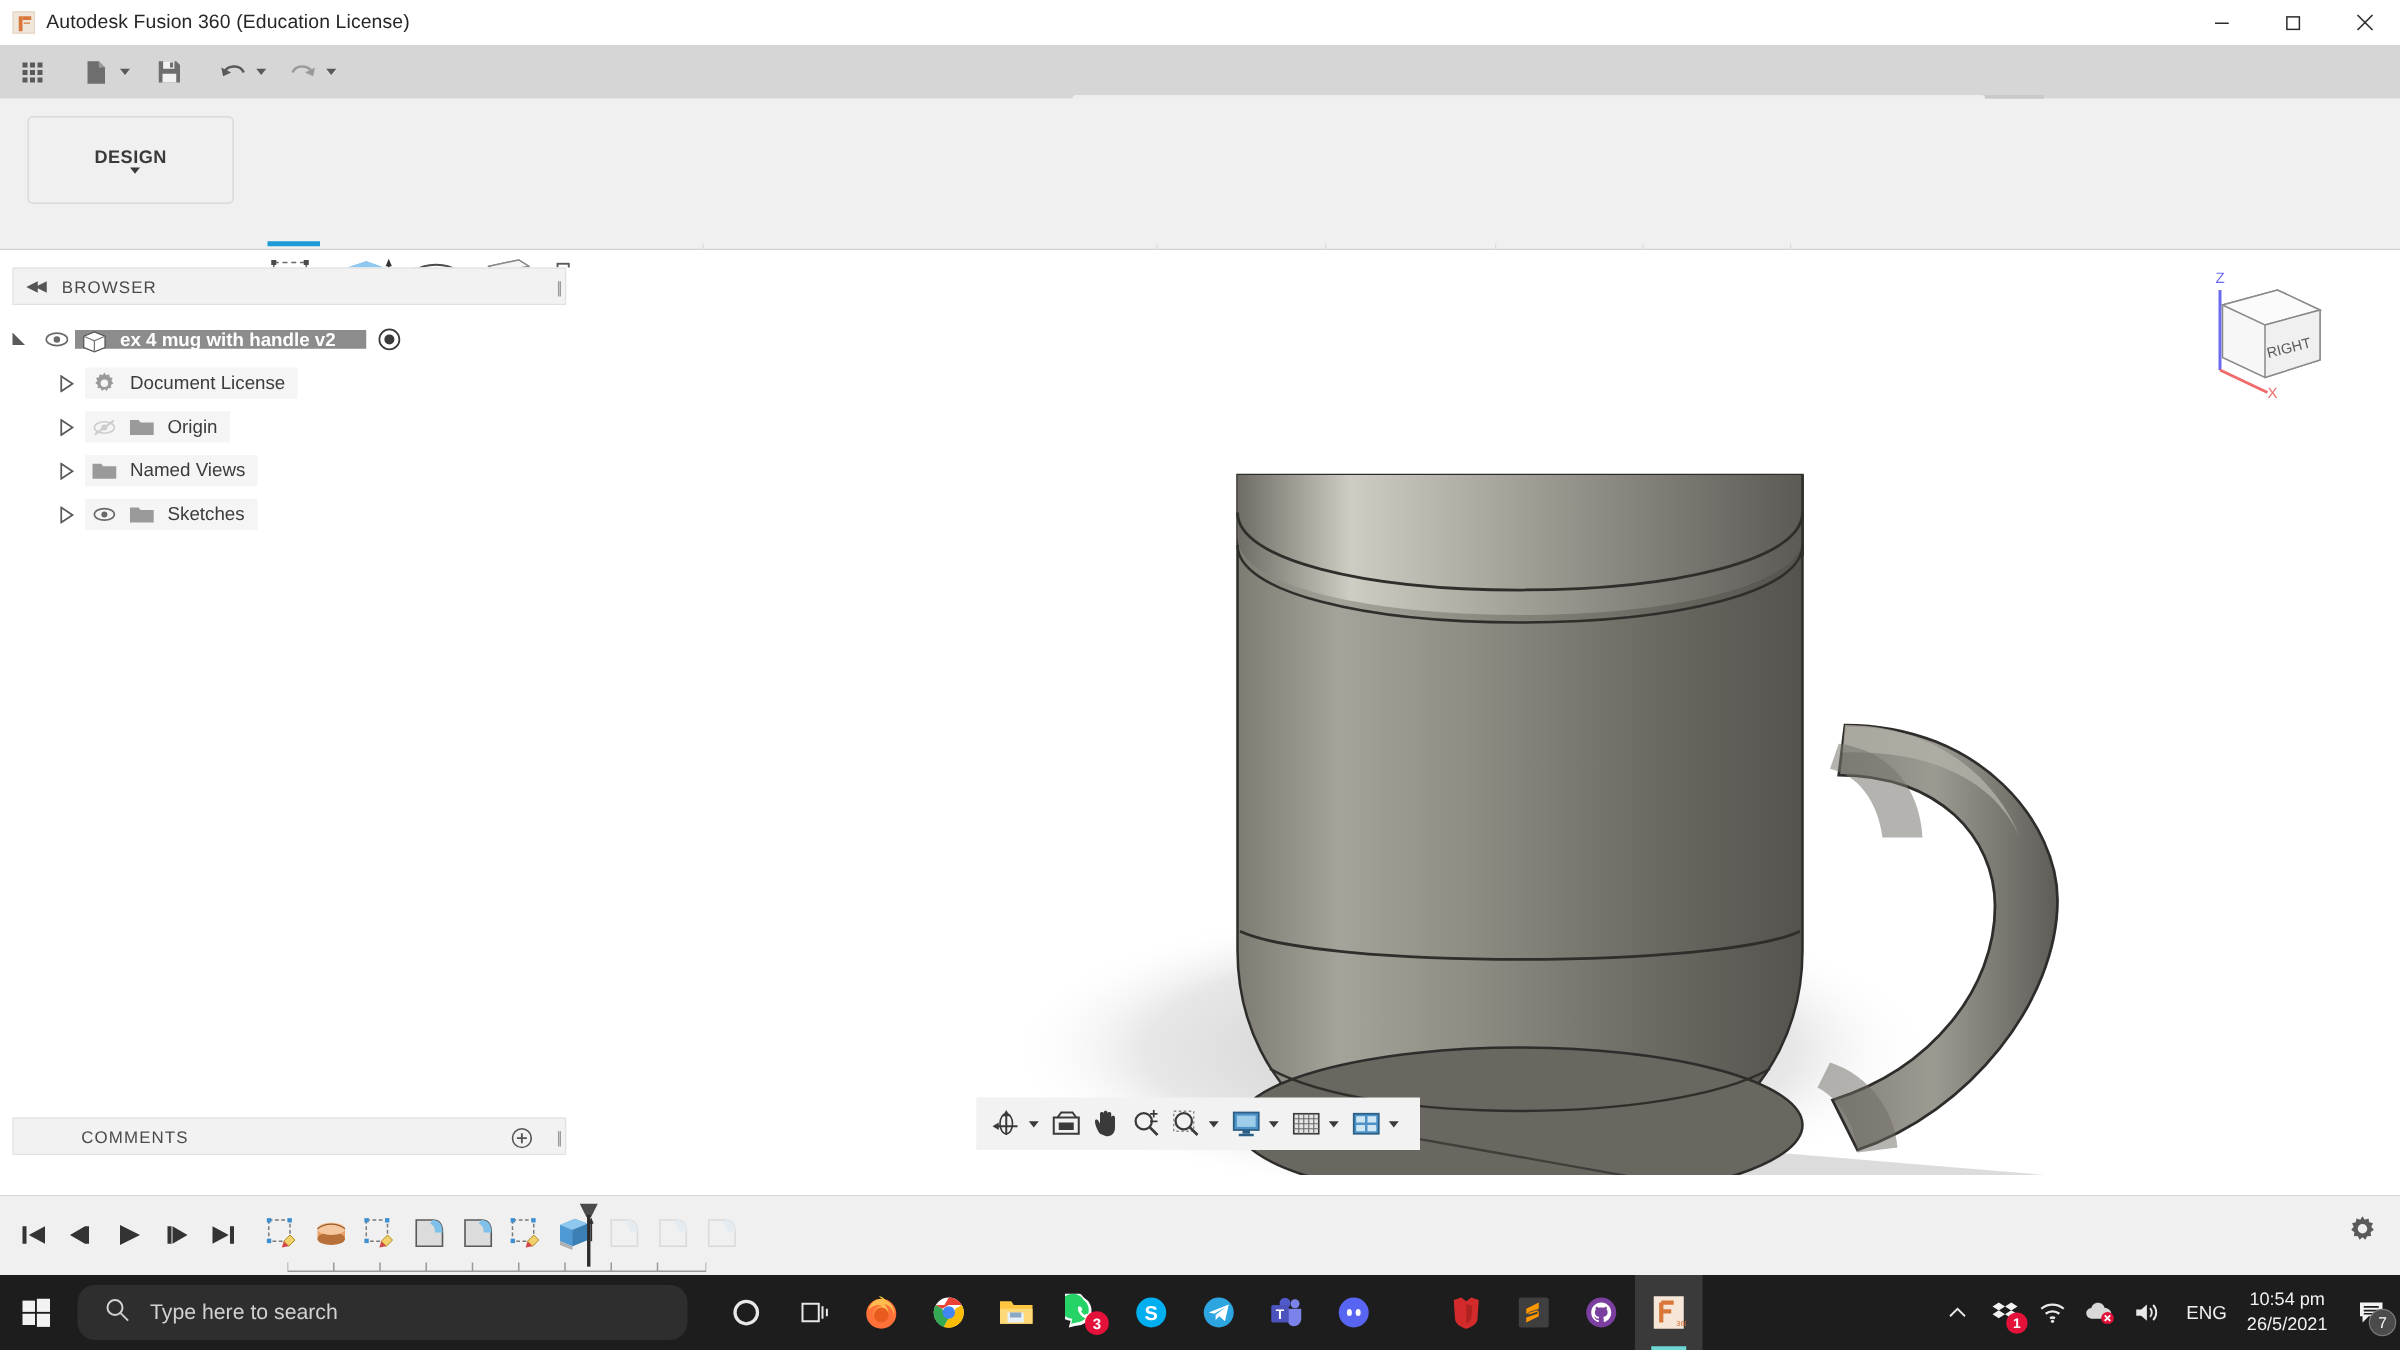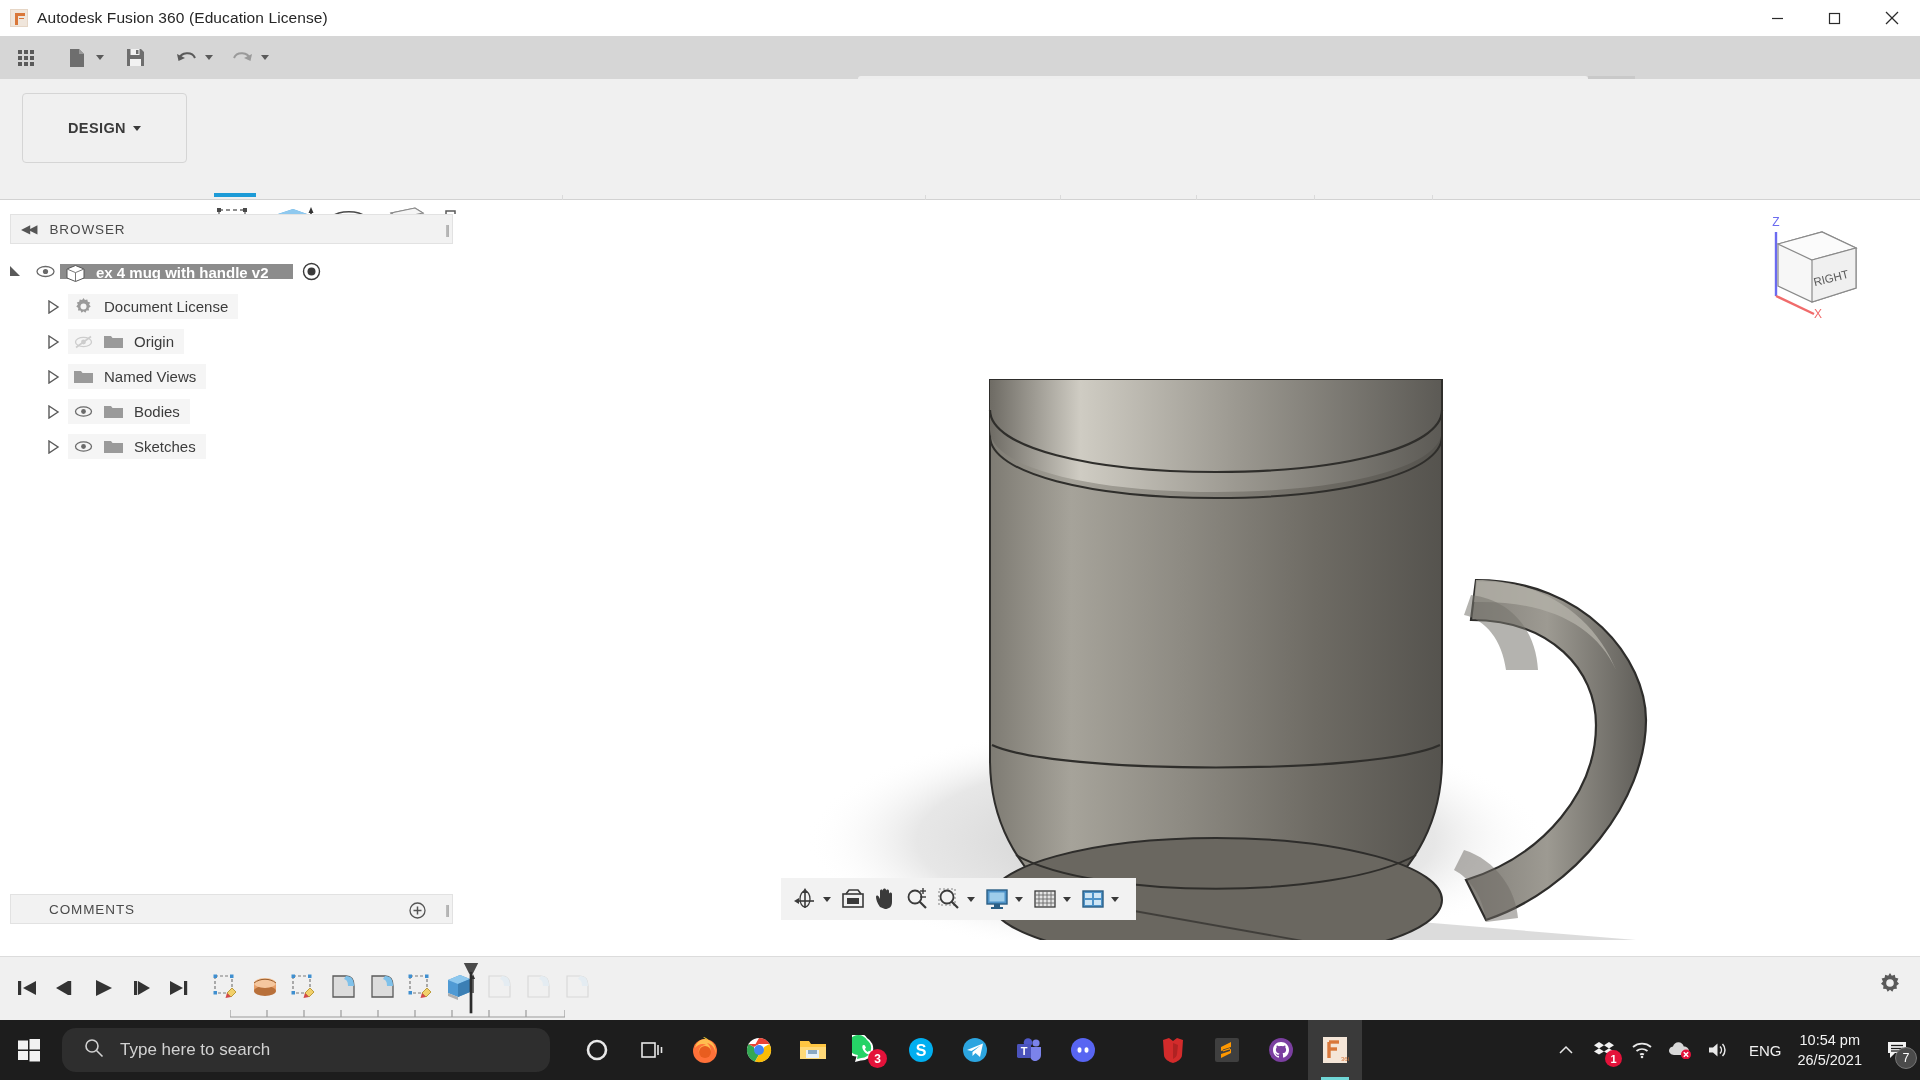--- a/index.html
+++ b/index.html
@@ -83,21 +83,21 @@
 
   
   .ribbon {
     position:absolute; top:79px; left:0; width:1920px; height:121px;
     background:#f0f0f0; border-bottom:1px solid #d2d2d2;
   }
   .design-box {
     position:absolute; left:22px; top:14px; width:165px; height:70px;
     border:1px solid #d5d5d5; border-radius:4px; background:#f0f0f0;
     display:flex; align-items:center; justify-content:center;
-    font-size:14.5px; font-weight:bold; color:#3a3a3a; letter-spacing:.4px;
+    font-size:14.5px; font-weight:bold; color:#3a3a3a; letter-spacing:.4px;flex-direction:column;
   }
   .design-box .caret-dn { border-top-color:#3a3a3a; margin-left:7px; margin-right:0; }
 
   .rb-tabs { position:absolute; left:200px; top:88px; display:flex; height:28px; }
   .rb-tab {
     font-size:14px; color:#8a7450; letter-spacing:.7px; margin-right:52px;
     white-space:nowrap;
   }
   .rb-tab.active { color:#1d9bd7; }
 
@@ -140,21 +140,21 @@
   }
   .sel-pill {
     background:#8c8c8c; color:#ffffff; font-weight:bold; height:15px;
     display:flex; align-items:flex-start; padding-right:14px;
   }
   .comments {
     position:absolute; left:10px; bottom:0; width:443px; height:30px;
     background:#f2f2f2; border:1px solid #e2e2e2;
     display:flex; align-items:center; font-size:13.5px; color:#4a4a4a; letter-spacing:.9px;
   }
-  .comments .lbl { margin-left:38px;text-align:right; }
+  .comments .lbl { margin-left:54px;text-align:right; }
   .comments .plus { position:absolute; right:26px; top:7px; color:#555; }
 
   
   .canvas {
     position:absolute; left:456px; top:200px; width:1464px; height:740px;
     background:#ffffff; overflow:hidden;
   }
   .viewcube { position:absolute; right:48px; top:10px; width:120px; height:110px; }
   .navbar {
     position:absolute; left:325px; bottom:20px; width:355px; height:42px;
@@ -826,41 +826,20 @@
         <span class="trow-inner">
           <span class="ticon">
             <svg width="21" height="17" viewBox="0 0 21 17">
                 <path d="M1 3 L8 3 L9.5 5 L1 5 Z M1 5 L20 5 L20 15 L1 15 Z" fill="#9a9a9a"></path>
               </svg>
           </span>
           <span class="tlabel">Named Views</span>
         </span>
       </div>
 
-      <div class="trow" style="padding-left:38px">
-        <span class="twist">
-          <svg width="13" height="14" viewBox="0 0 13 14">
-              <path d="M2 1 L11 7 L2 13 Z" fill="none" stroke="#5a5a5a" stroke-width="1.4"></path>
-            </svg>
-        </span>
-        <span class="trow-inner">
-          <span class="eye">
-            <svg width="19" height="13" viewBox="0 0 19 13">
-                <ellipse cx="9.5" cy="6.5" rx="8" ry="4.6" fill="none" stroke="#6a6a6a" stroke-width="1.3"></ellipse>
-                <circle cx="9.5" cy="6.5" r="2.4" fill="#6a6a6a"></circle>
-              </svg>
-          </span>
-          <span class="ticon">
-            <svg width="21" height="17" viewBox="0 0 21 17">
-                <path d="M1 3 L8 3 L9.5 5 L1 5 Z M1 5 L20 5 L20 15 L1 15 Z" fill="#9a9a9a"></path>
-              </svg>
-          </span>
-          <span class="tlabel">Bodies</span>
-        </span>
-      </div>
 
       <div class="trow" style="padding-left:38px">
         <span class="twist">
           <svg width="13" height="14" viewBox="0 0 13 14">
               <path d="M2 1 L11 7 L2 13 Z" fill="none" stroke="#5a5a5a" stroke-width="1.4"></path>
             </svg>
         </span>
         <span class="trow-inner">
           <span class="eye">
             <svg width="19" height="13" viewBox="0 0 19 13">

